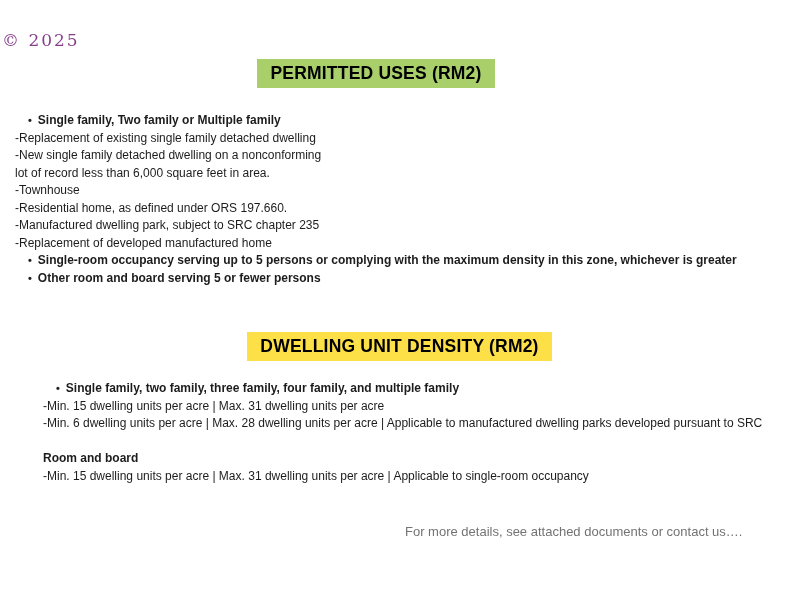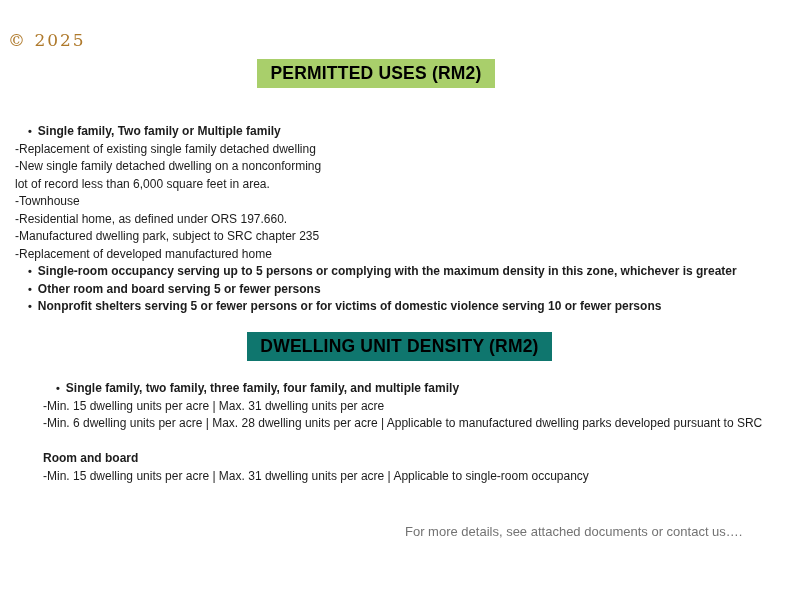--- a/index.html
+++ b/index.html
@@ -11,25 +11,25 @@
     position: relative;
     width: 800px;
     height: 600px;
     background: #ffffff;
     overflow: hidden;
     font-family: "Liberation Sans", sans-serif;
     color: #1c1c1c;
   }
   .watermark {
     position: absolute;
-    left: 8px;
+    left: 2px;
     top: 30px;
     font-family: "DejaVu Serif", serif;
     font-size: 17px;
-    color: #a16207;
+    color: #701a75;
     letter-spacing: 2px;
     opacity: 0.85;
   }
   .banner-wrap {
     position: absolute;
     left: 0;
     width: 752px;
     text-align: center;
   }
   .banner-wrap.banner1 { top: 59px; }
@@ -41,21 +41,21 @@
     line-height: 21px;
     padding: 4px 13px;
     color: #000000;
     letter-spacing: 0.2px;
   }
   .list {
     position: absolute;
     left: 0;
     width: 800px;
   }
-  .list.list1 { top: 123px; }
+  .list.list1 { top: 112px; }
   .list.list2 { top: 380px; margin-left: 28px; }
   .row {
     font-size: 12px;
     line-height: 17.5px;
     padding-left: 15px;
     white-space: nowrap;
   }
   .row.bullet-bold {
     font-weight: bold;
     padding-left: 28px;
@@ -96,25 +96,24 @@
       <div class="row bullet-bold"><span class="bullet">•</span><span>Single family, Two family or Multiple family</span></div>
       <div class="row plain">-Replacement of existing single family detached dwelling</div>
       <div class="row plain">-New single family detached dwelling on a nonconforming</div>
       <div class="row plain">lot of record less than 6,000 square feet in area.</div>
       <div class="row plain">-Townhouse</div>
       <div class="row plain">-Residential home, as defined under ORS 197.660.</div>
       <div class="row plain">-Manufactured dwelling park, subject to SRC chapter 235</div>
       <div class="row plain">-Replacement of developed manufactured home</div>
       <div class="row bullet-bold"><span class="bullet">•</span><span>Single-room occupancy serving up to 5 persons or complying with the maximum density in this zone, whichever is greater</span></div>
       <div class="row bullet-bold"><span class="bullet">•</span><span>Other room and board serving 5 or fewer persons</span></div>
-      <div class="row bullet-bold"><span class="bullet">•</span><span>Nonprofit shelters serving 5 or fewer persons or for victims of domestic violence serving 10 or fewer persons</span></div>
     </div>
 
   <div class="banner-wrap banner2">
-    <span class="banner" id="banner-1" style="background: #0f766e; margin-left: 47px;">DWELLING UNIT DENSITY (RM2)</span>
+    <span class="banner" id="banner-1" style="background: #fde047; margin-left: 47px;">DWELLING UNIT DENSITY (RM2)</span>
   </div>
 
   <div class="list list2" id="list-1">
       <div class="row bullet-bold"><span class="bullet">•</span><span>Single family, two family, three family, four family, and multiple family</span></div>
       <div class="row plain">-Min. 15 dwelling units per acre | Max. 31 dwelling units per acre</div>
       <div class="row plain">-Min. 6 dwelling units per acre | Max. 28 dwelling units per acre | Applicable to manufactured dwelling parks developed pursuant to SRC</div>
       <div class="row gap"></div>
       <div class="row bold">Room and board</div>
       <div class="row plain">-Min. 15 dwelling units per acre | Max. 31 dwelling units per acre | Applicable to single-room occupancy</div>
     </div>

